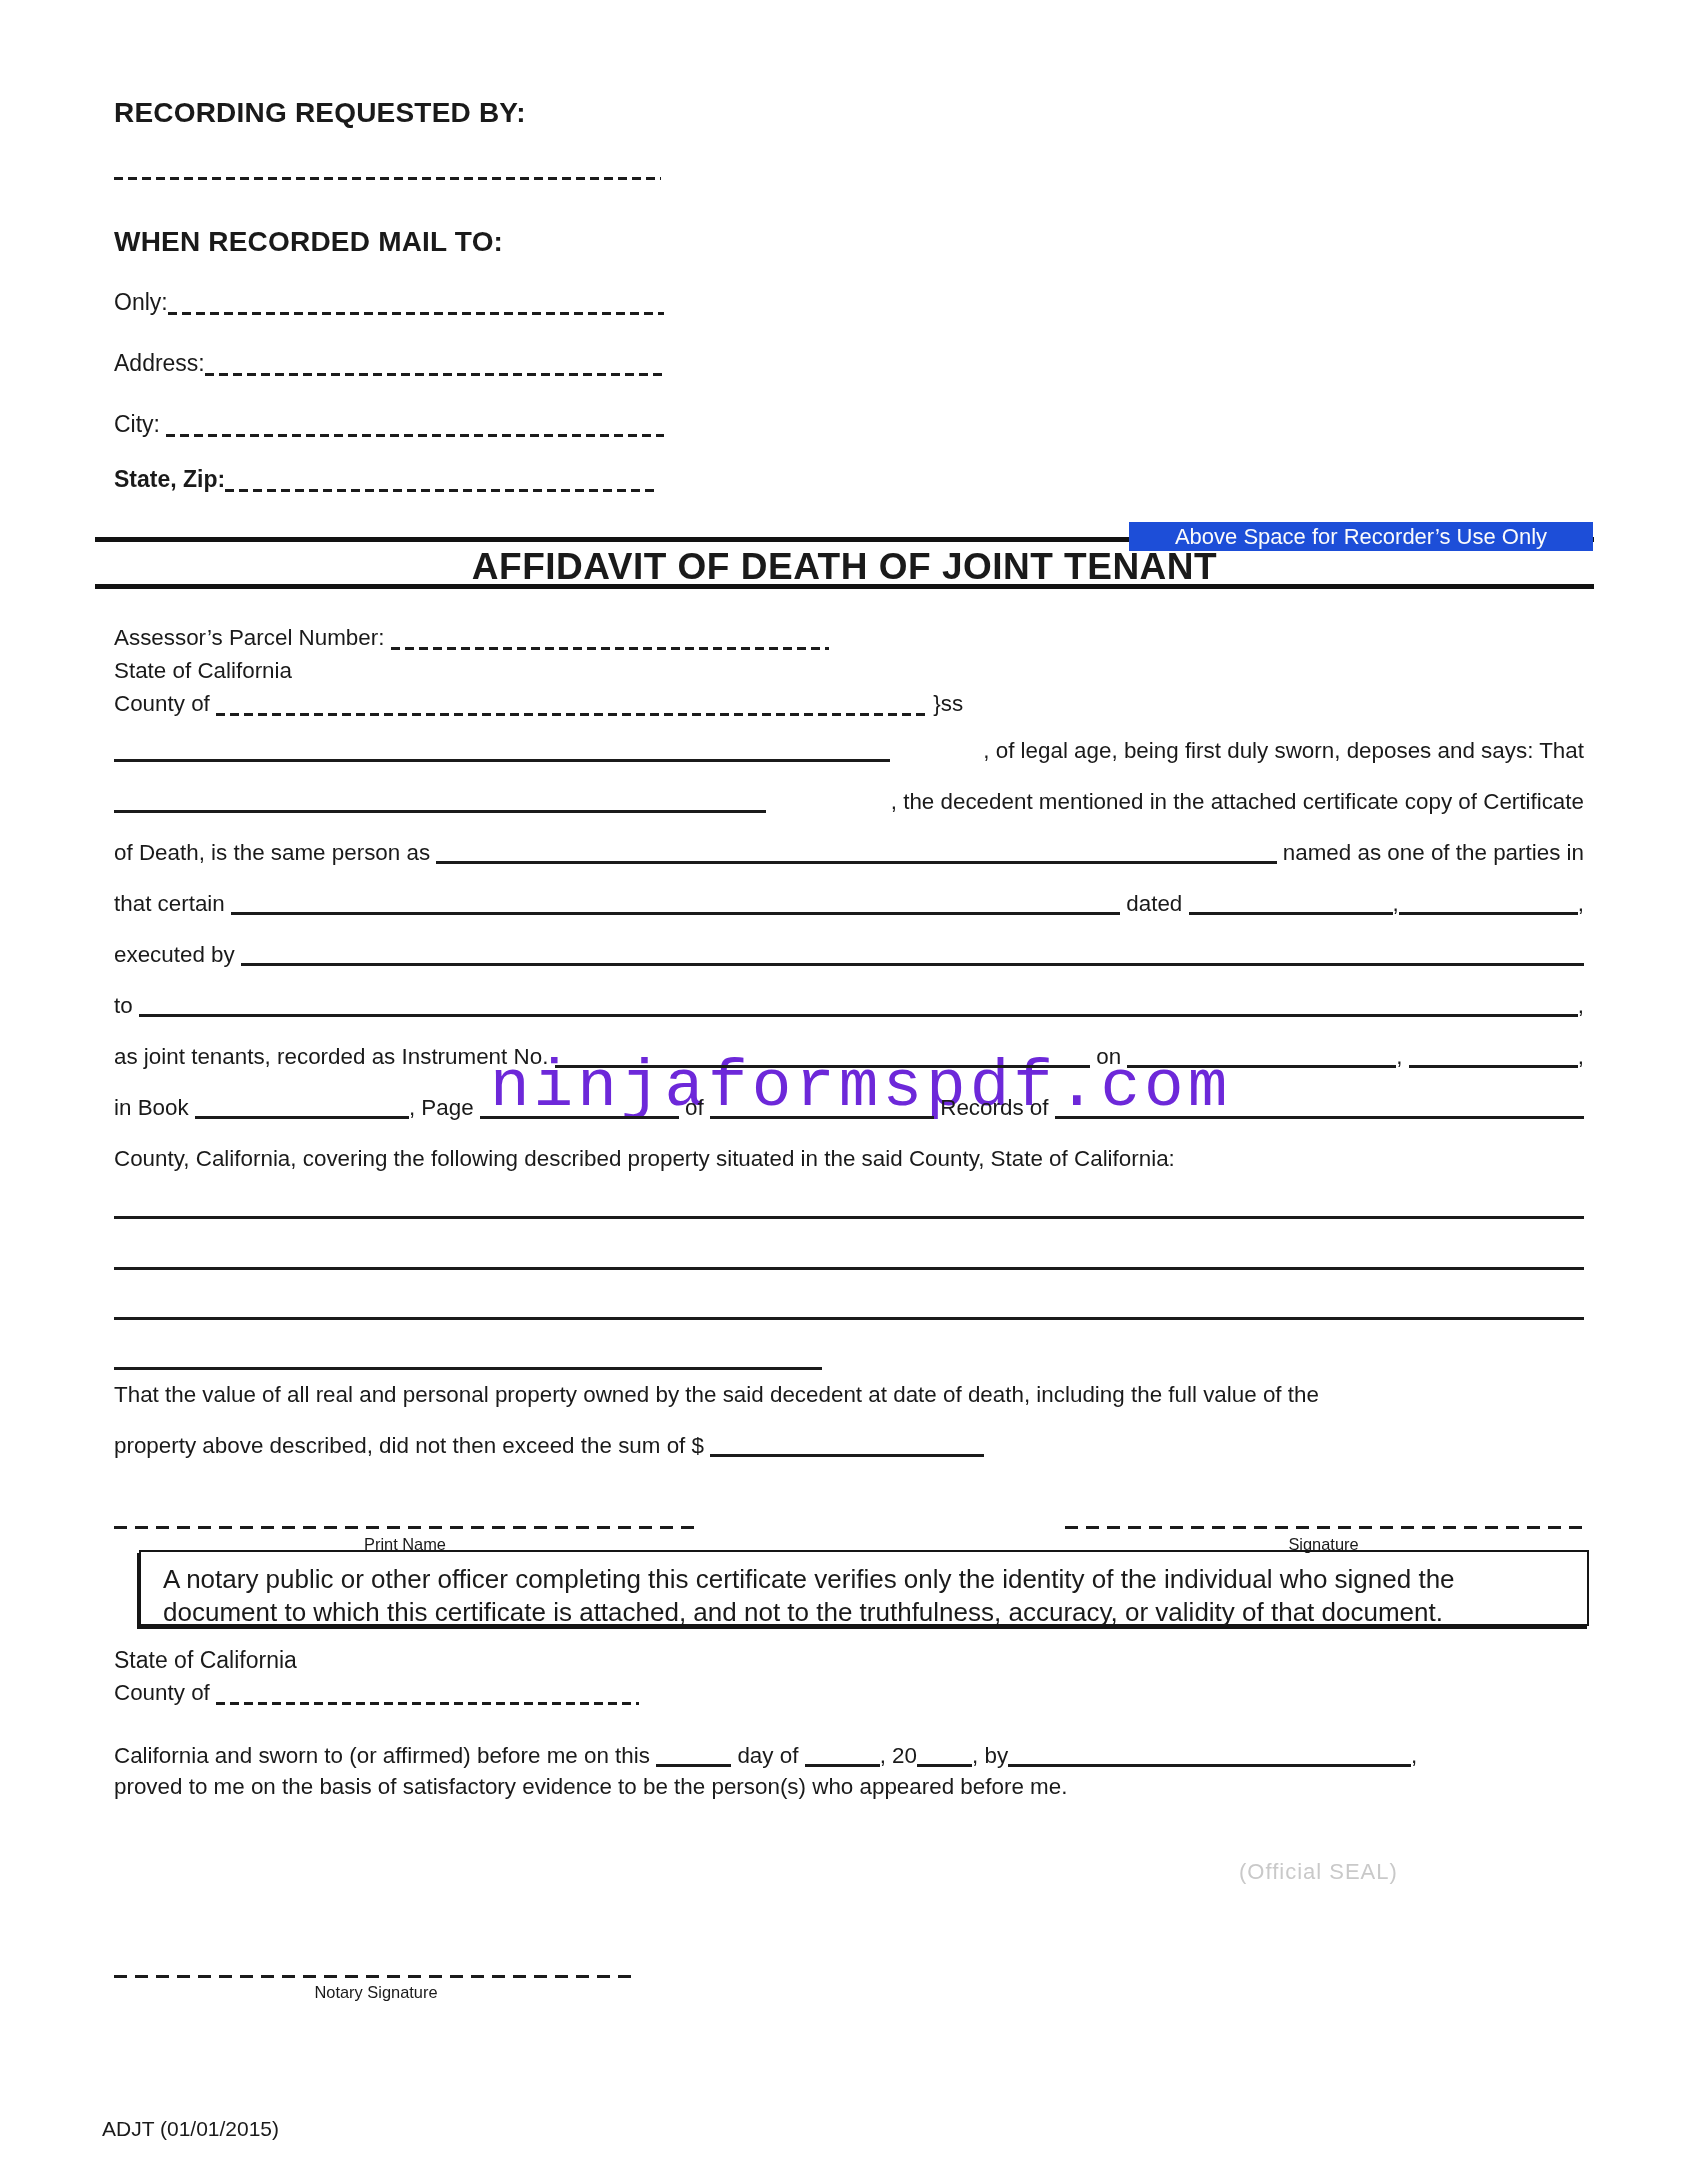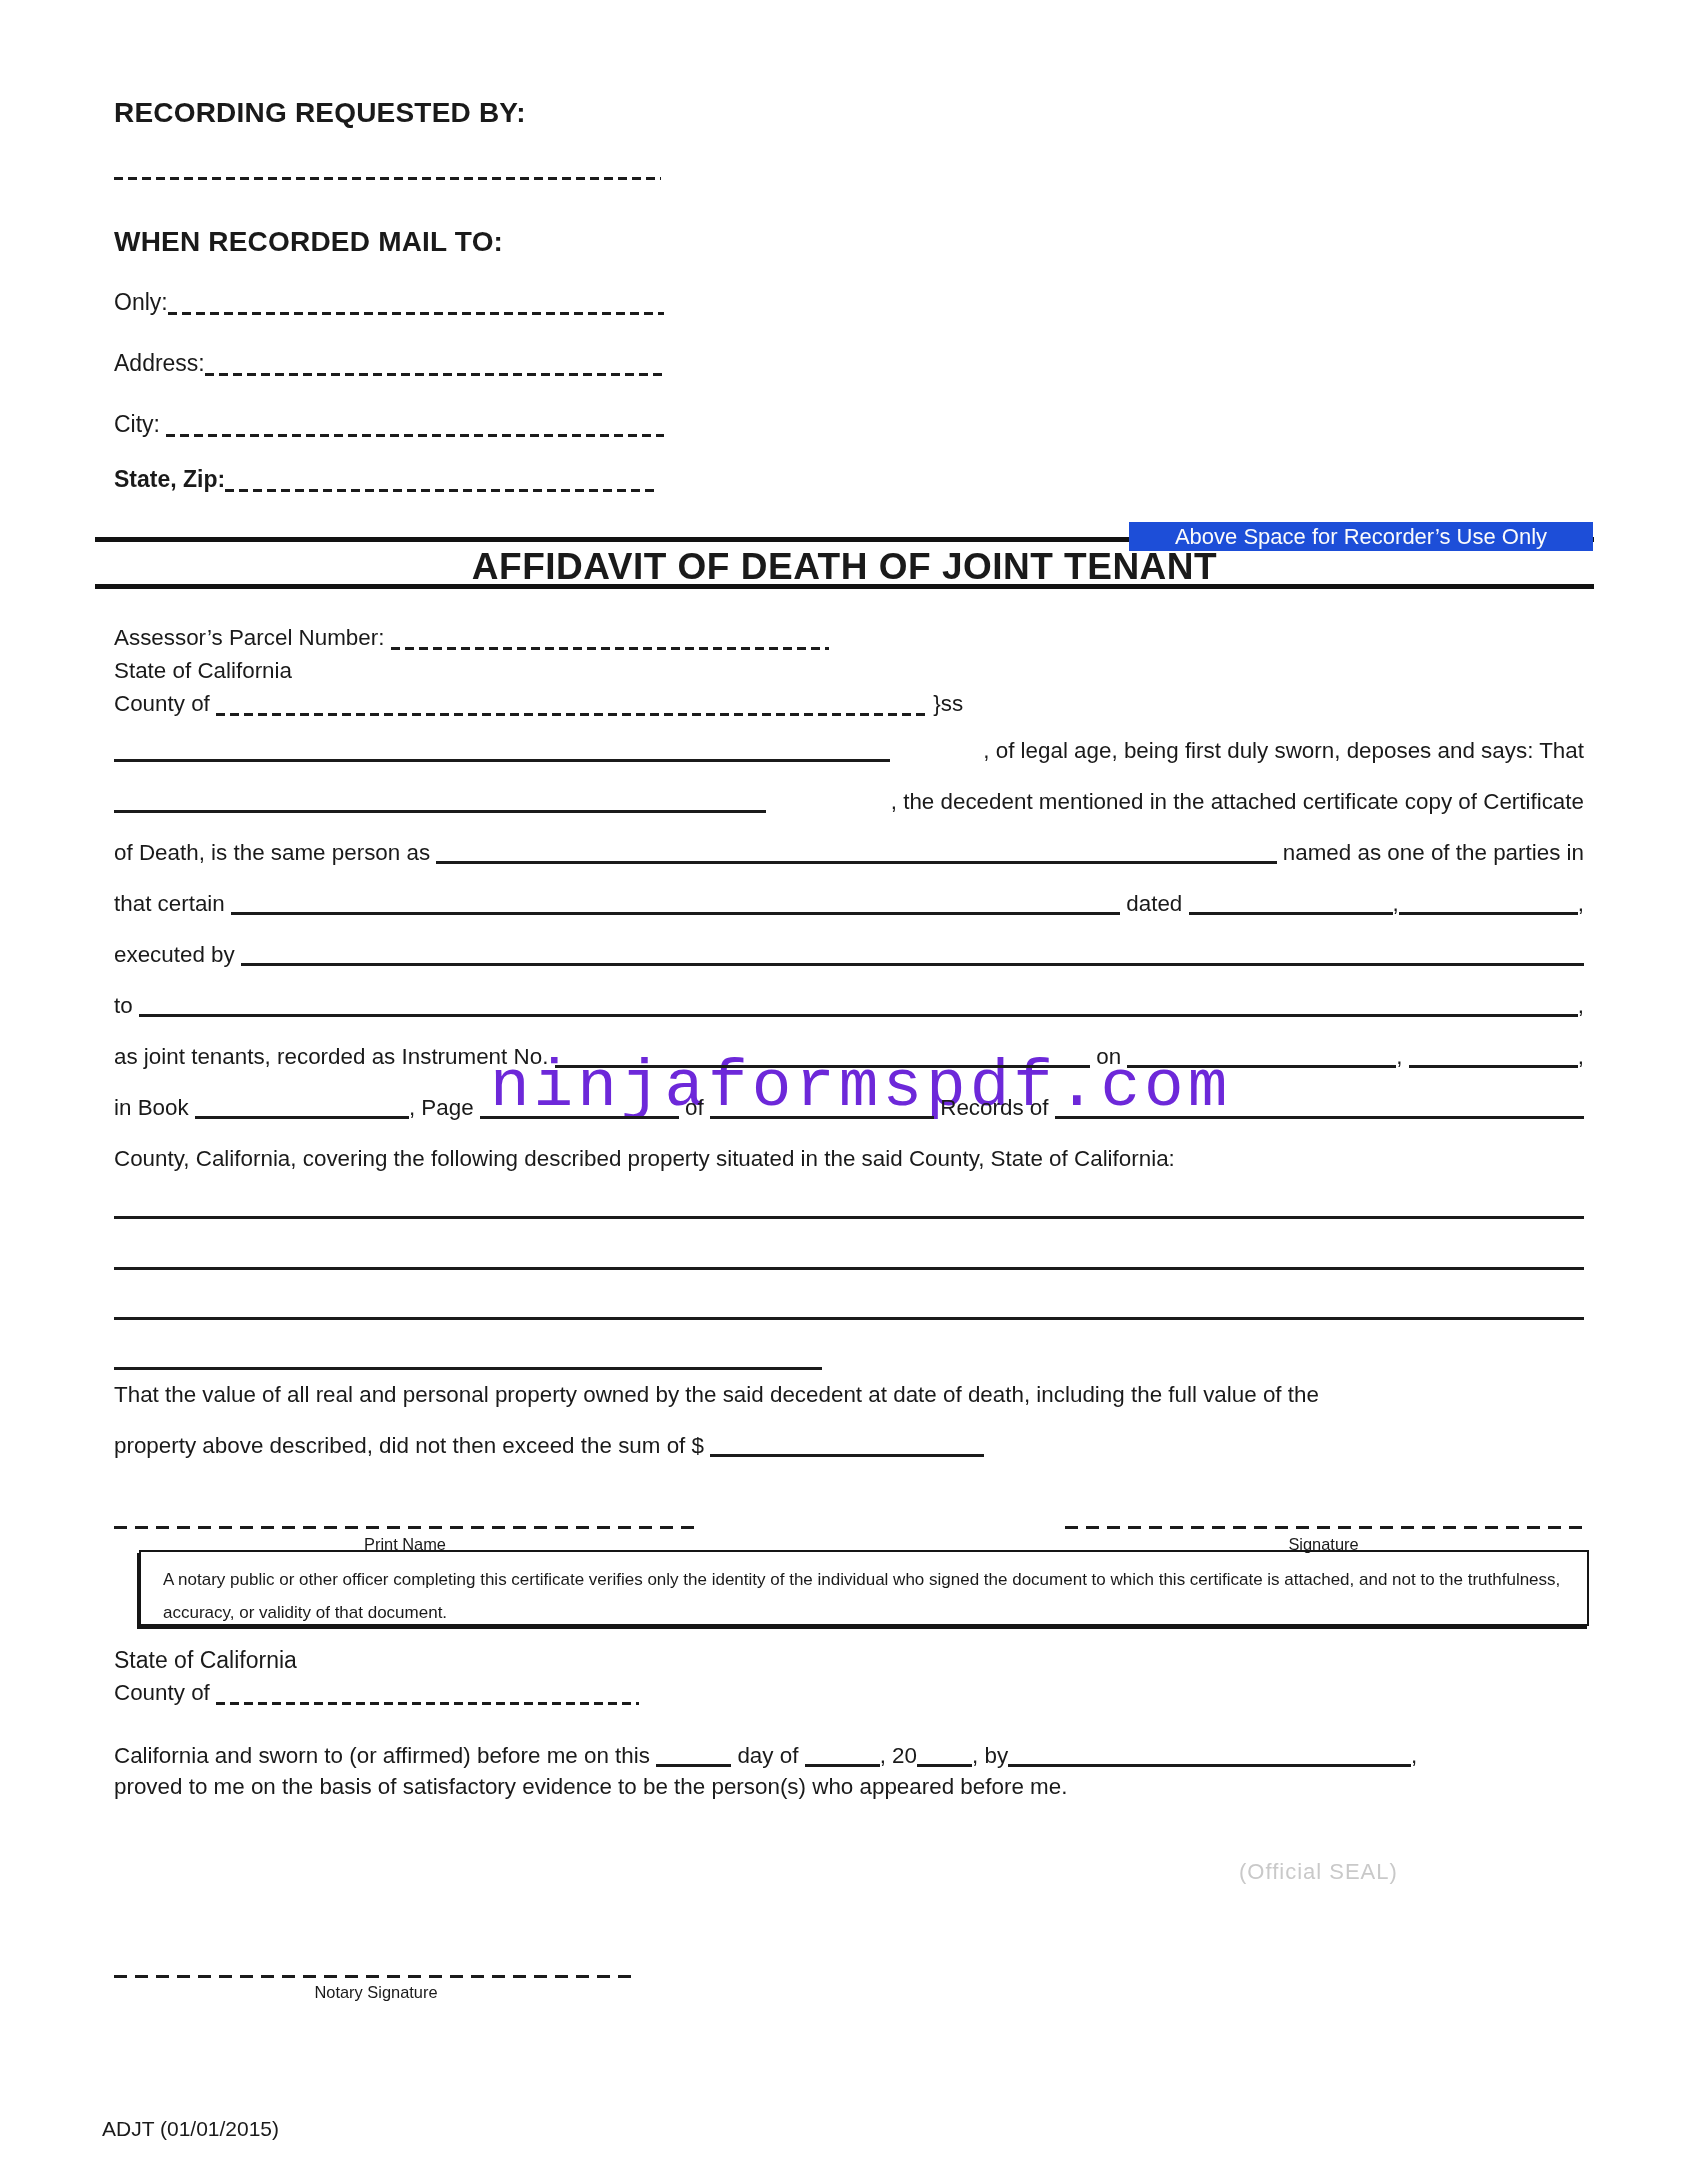--- a/index.html
+++ b/index.html
@@ -39,21 +39,21 @@
     position:absolute;left:1129px;top:510px;width:464px;height:29px;line-height:29px;
     text-align:center;font-size:22px;
   }
   .doc-title{
     position:absolute;left:95px;top:546px;width:1499px;text-align:center;
     font-size:37px;font-weight:bold;letter-spacing:0.5px;
   }
   .notary-box{
     position:absolute;left:139px;top:1550px;width:1450px;height:76px;box-sizing:border-box;
     border:2.5px solid #151515;box-shadow:-2px 3px 0 0 #151515;
-    padding:11px 14px 0 22px;font-size:17px;line-height:33px;
+    padding:11px 14px 0 22px;font-size:26px;line-height:33px;
   }
   .small-label{position:absolute;text-align:center;font-size:16.4px;}
   .seal{position:absolute;left:1239px;top:1859px;font-size:22px;letter-spacing:1px;}
   .watermark{
     position:absolute;left:490px;top:1050px;
     font-family:"Liberation Mono","DejaVu Sans Mono",monospace;
     font-size:66px;letter-spacing:4px;white-space:pre;
   }
   .footer{position:absolute;left:102px;top:2117px;font-size:21px;}
 </style>

